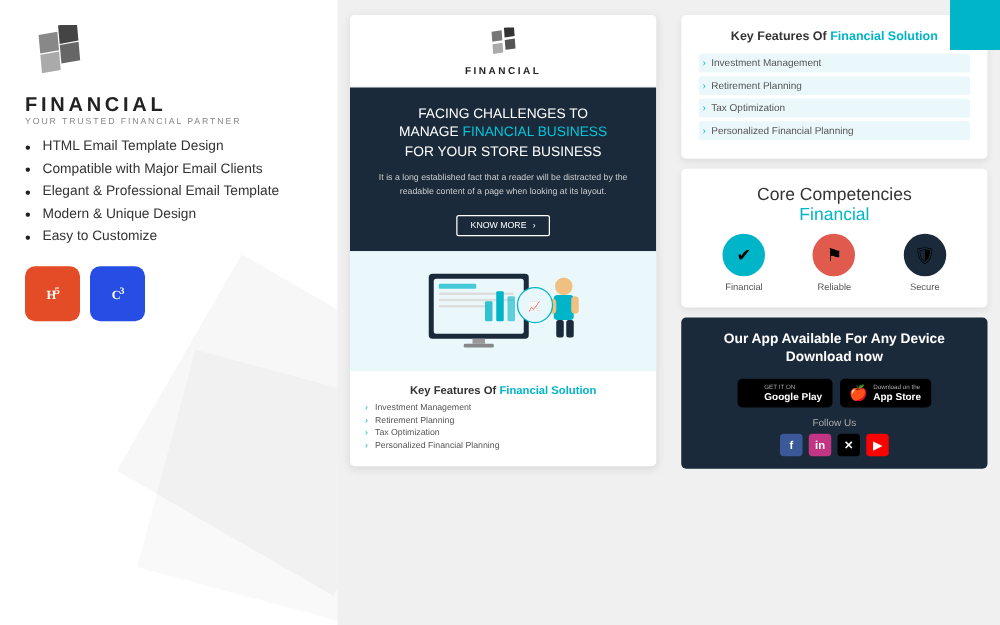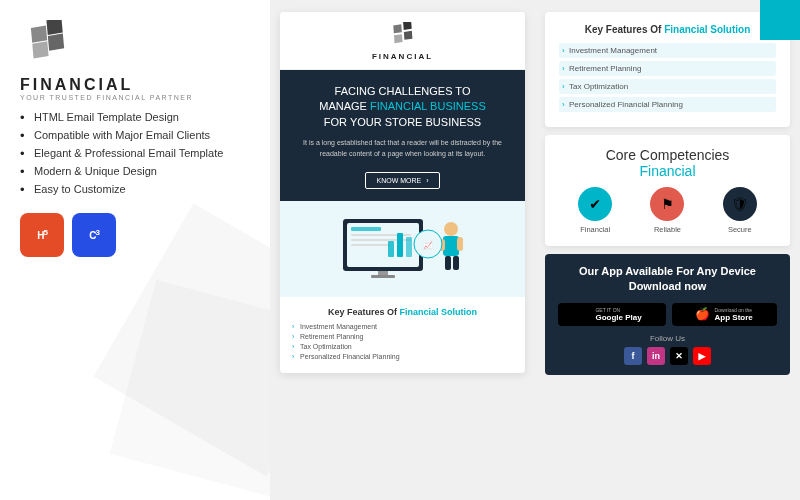--- a/index.html
+++ b/index.html
@@ -102,20 +102,21 @@
     }
     .badge {
       width: 44px;
       height: 44px;
       border-radius: 8px;
       display: flex;
       align-items: center;
       justify-content: center;
       font-weight: 900;
       font-size: 18px;
+      font-family: Liberation Serif, serif;
     }
     .badge-html {
       background: #e34c26;
       color: #fff;
     }
     .badge-css {
       background: #264de4;
       color: #fff;
     }
 
@@ -332,21 +333,21 @@
     }
     .rp-store-buttons {
       display: flex;
       gap: 6px;
       justify-content: center;
       margin-bottom: 8px;
     }
     .store-btn {
       background: #000;
       border-radius: 4px;
-      padding: 4px 24px;
+      padding: 4px 8px;
       display: flex;
       align-items: center;
       gap: 4px;
     }
     .store-btn-text {
       display: flex;
       flex-direction: column;
     }
     .store-top {
       font-size: 5px;

